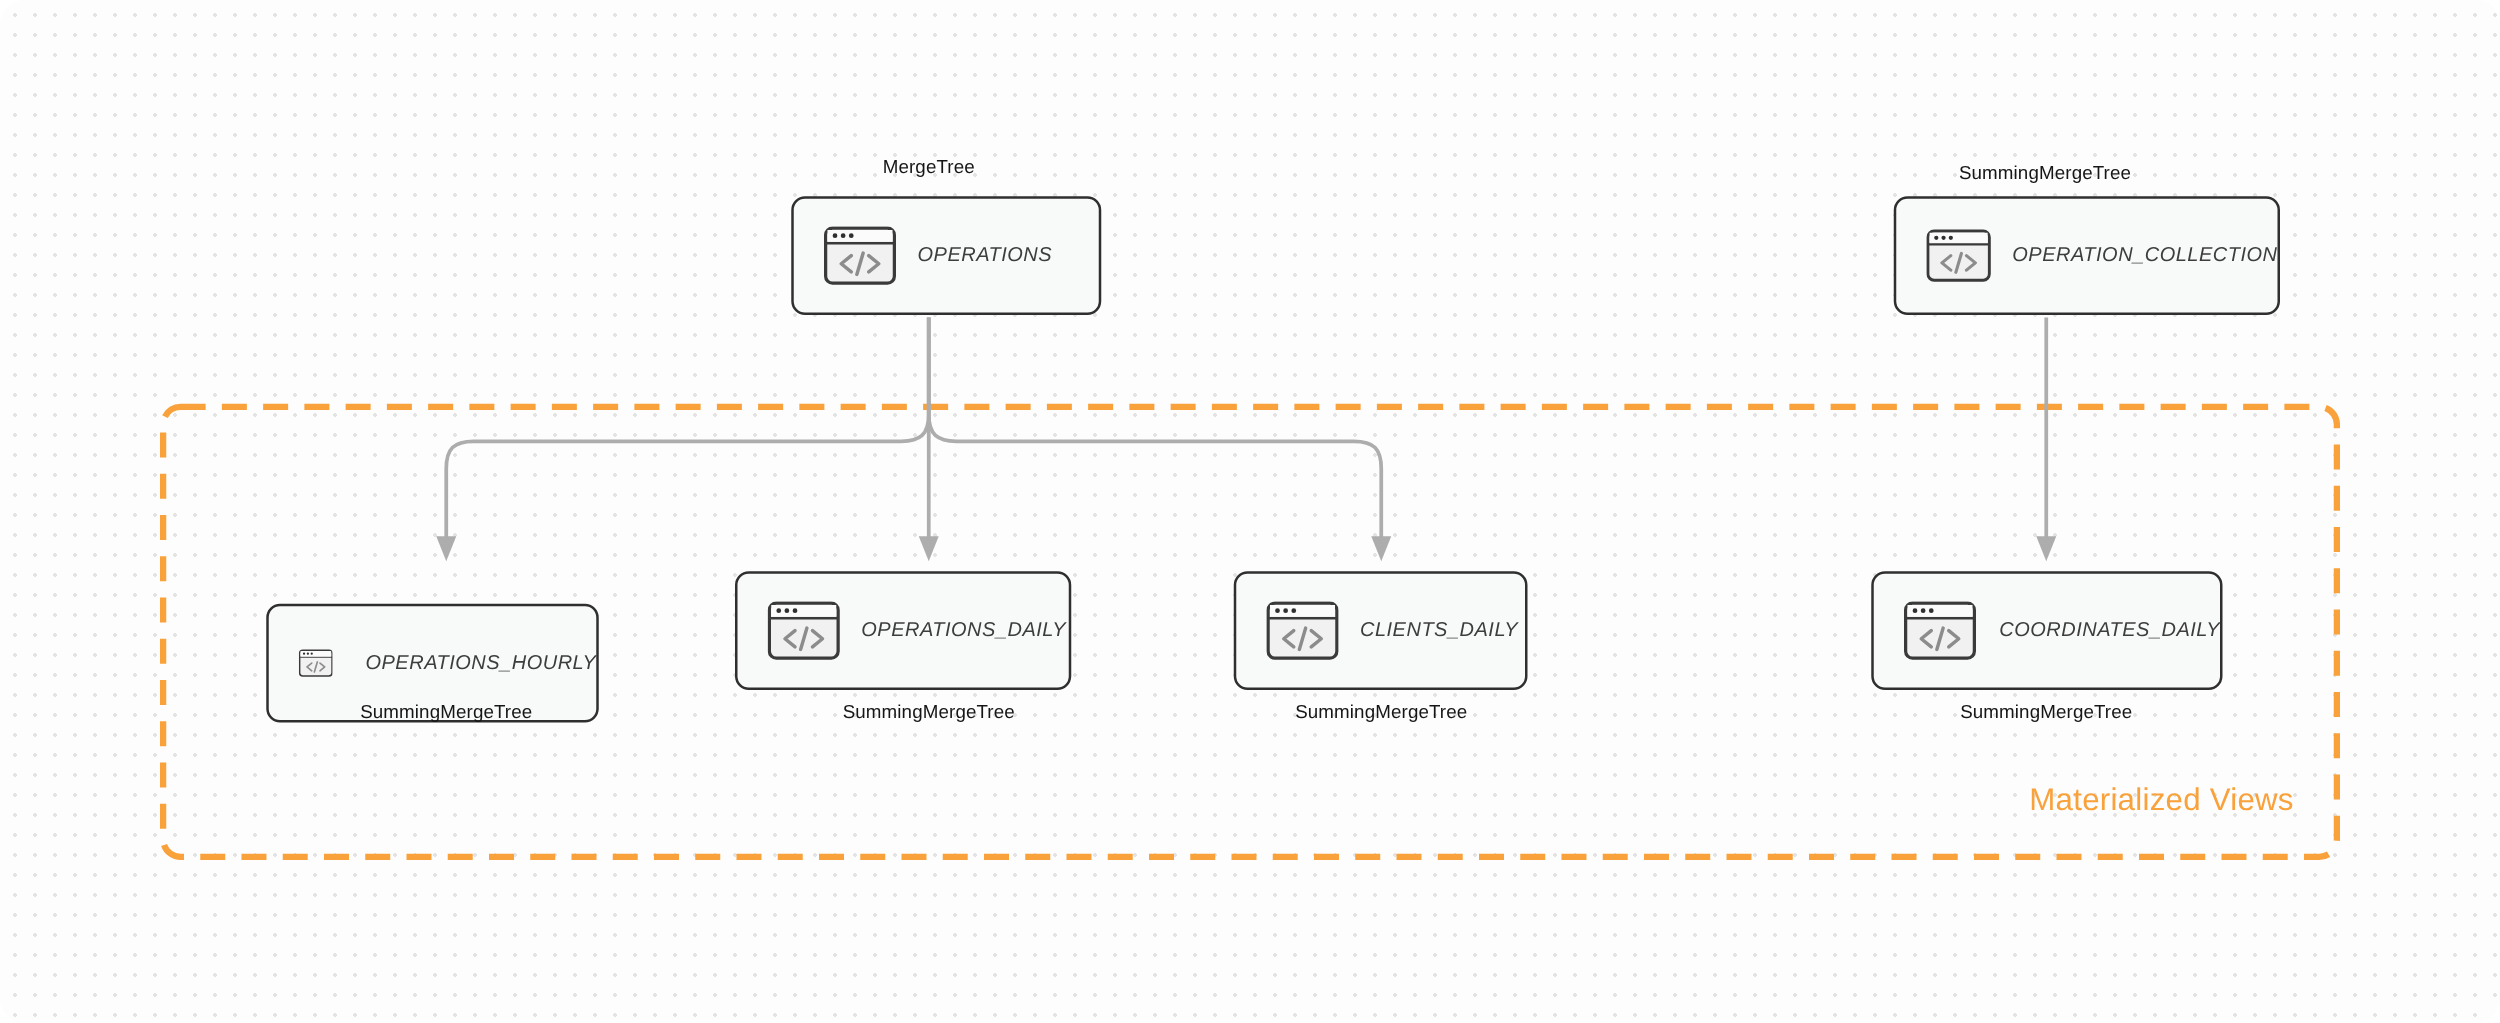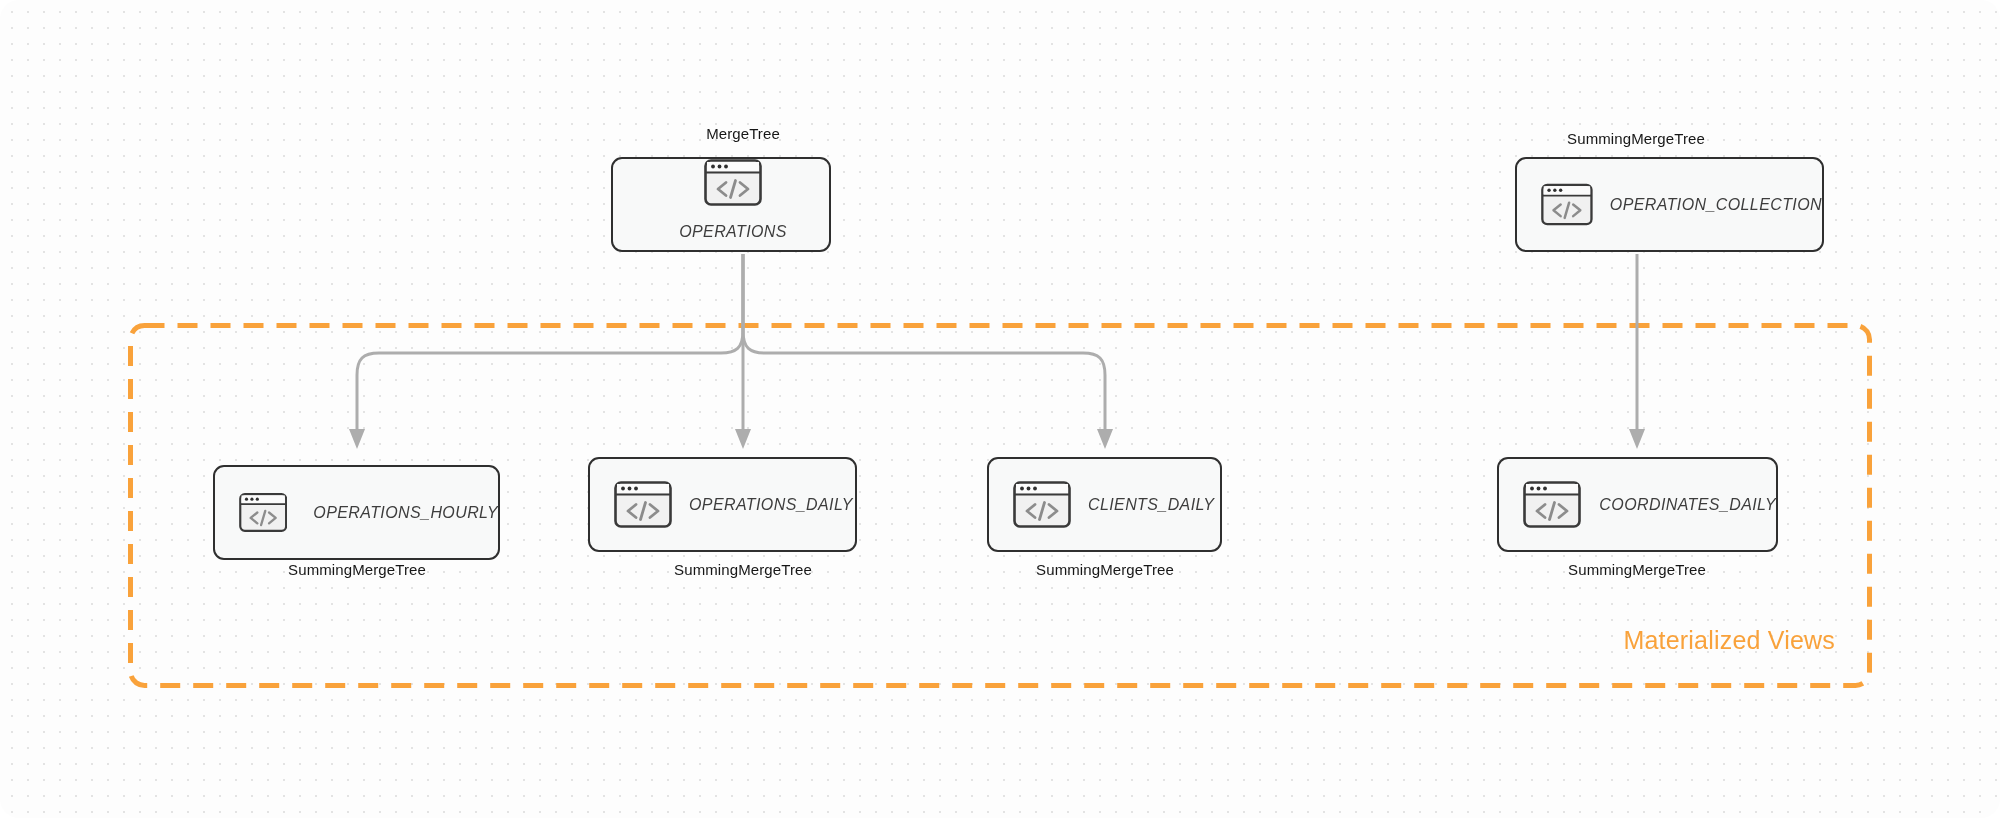--- a/index.html
+++ b/index.html
@@ -75,21 +75,21 @@
 
     <polygon points="349,429 365,429 357,449" fill="#adadad"></polygon>
     <polygon points="735,429 751,429 743,449" fill="#adadad"></polygon>
     <polygon points="1097,429 1113,429 1105,449" fill="#adadad"></polygon>
     <polygon points="1629,429 1645,429 1637,449" fill="#adadad"></polygon>
   </svg>
 
   <div class="engine-label" style="left:743px;top:125px;">MergeTree</div>
   <div class="engine-label" style="left:1636px;top:130px;">SummingMergeTree</div>
 
-  <div class="node" style="left:611px;top:157px;width:220px;flex-direction:column;">
+  <div class="node" style="left:633px;top:157px;width:248px;">
     <svg width="58" height="47" viewBox="0 0 58 47">
       <rect x="1.5" y="1.5" width="55" height="44" rx="5.5" fill="#f1f1f1" stroke="#3a3a3a" stroke-width="2.6"></rect>
       <path d="M1.5,13.5 H56.5" stroke="#3a3a3a" stroke-width="2"></path>
       <rect x="3" y="3" width="52" height="9" fill="#fbfbfb"></rect>
       <circle cx="9" cy="7.5" r="1.9" fill="#2f2f2f"></circle>
       <circle cx="15.5" cy="7.5" r="1.9" fill="#2f2f2f"></circle>
       <circle cx="22" cy="7.5" r="1.9" fill="#2f2f2f"></circle>
       <path d="M22,23.5 L14,30 L22,36.5" fill="none" stroke="#8c8c8c" stroke-width="2.8" stroke-linecap="round" stroke-linejoin="round"></path>
       <path d="M26.5,38.5 L31.5,21.5" fill="none" stroke="#8c8c8c" stroke-width="2.8" stroke-linecap="round"></path>
       <path d="M36,23.5 L44,30 L36,36.5" fill="none" stroke="#8c8c8c" stroke-width="2.8" stroke-linecap="round" stroke-linejoin="round"></path>
@@ -105,21 +105,21 @@
       <circle cx="9" cy="7.5" r="1.9" fill="#2f2f2f"></circle>
       <circle cx="15.5" cy="7.5" r="1.9" fill="#2f2f2f"></circle>
       <circle cx="22" cy="7.5" r="1.9" fill="#2f2f2f"></circle>
       <path d="M22,23.5 L14,30 L22,36.5" fill="none" stroke="#8c8c8c" stroke-width="2.8" stroke-linecap="round" stroke-linejoin="round"></path>
       <path d="M26.5,38.5 L31.5,21.5" fill="none" stroke="#8c8c8c" stroke-width="2.8" stroke-linecap="round"></path>
       <path d="M36,23.5 L44,30 L36,36.5" fill="none" stroke="#8c8c8c" stroke-width="2.8" stroke-linecap="round" stroke-linejoin="round"></path>
     </svg>
     <span class="node-label">OPERATION_COLLECTION</span>
   </div>
 
-  <div class="node" style="left:213px;top:465px;width:287px;gap:26px;">
+  <div class="node" style="left:213px;top:483px;width:266px;gap:26px;">
     <svg width="58" height="47" viewBox="0 0 58 47">
       <rect x="1.5" y="1.5" width="55" height="44" rx="5.5" fill="#f1f1f1" stroke="#3a3a3a" stroke-width="2.6"></rect>
       <path d="M1.5,13.5 H56.5" stroke="#3a3a3a" stroke-width="2"></path>
       <rect x="3" y="3" width="52" height="9" fill="#fbfbfb"></rect>
       <circle cx="9" cy="7.5" r="1.9" fill="#2f2f2f"></circle>
       <circle cx="15.5" cy="7.5" r="1.9" fill="#2f2f2f"></circle>
       <circle cx="22" cy="7.5" r="1.9" fill="#2f2f2f"></circle>
       <path d="M22,23.5 L14,30 L22,36.5" fill="none" stroke="#8c8c8c" stroke-width="2.8" stroke-linecap="round" stroke-linejoin="round"></path>
       <path d="M26.5,38.5 L31.5,21.5" fill="none" stroke="#8c8c8c" stroke-width="2.8" stroke-linecap="round"></path>
       <path d="M36,23.5 L44,30 L36,36.5" fill="none" stroke="#8c8c8c" stroke-width="2.8" stroke-linecap="round" stroke-linejoin="round"></path>

